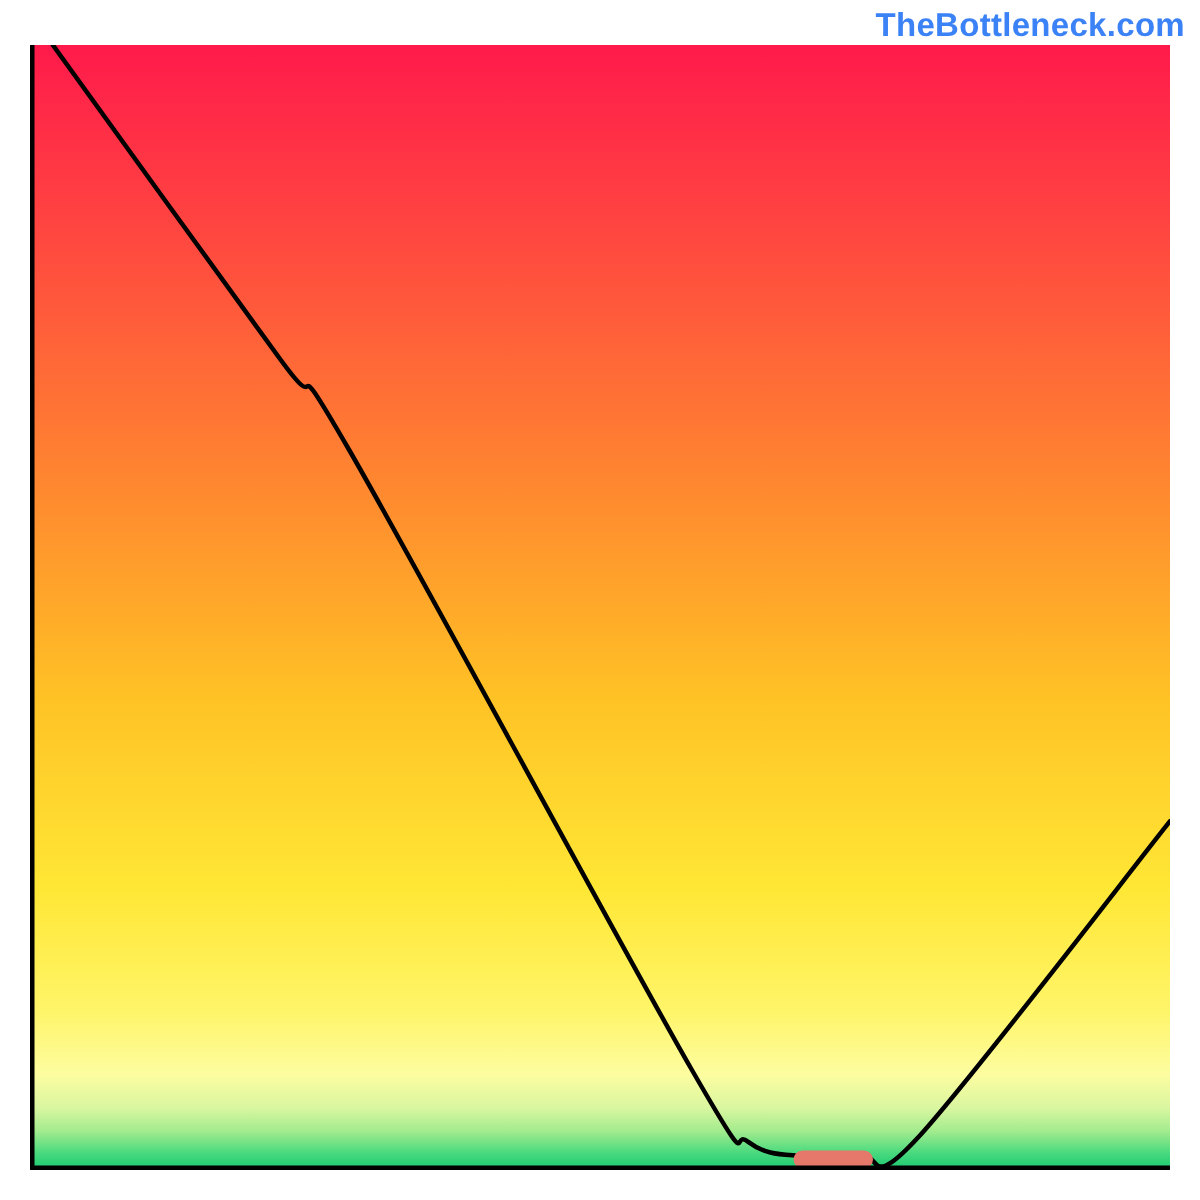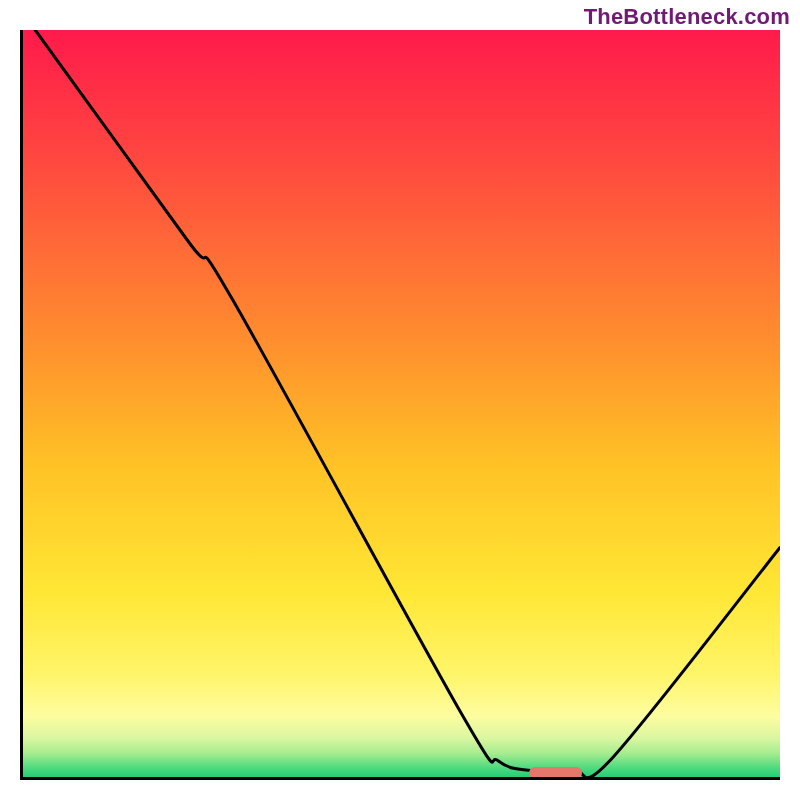--- a/index.html
+++ b/index.html
@@ -15,21 +15,21 @@
     position: relative;
     width: 800px;
     height: 800px;
   }
   .watermark {
     position: absolute;
     top: 4px;
     right: 10px;
     font-size: 22px;
     font-weight: 600;
-    color: #701a75;
+    color: #3b82f6;
     letter-spacing: 0.2px;
   }
   .plot {
     position: absolute;
     left: 20px;
     top: 30px;
     width: 760px;
     height: 750px;
     background: #fff;
   }

